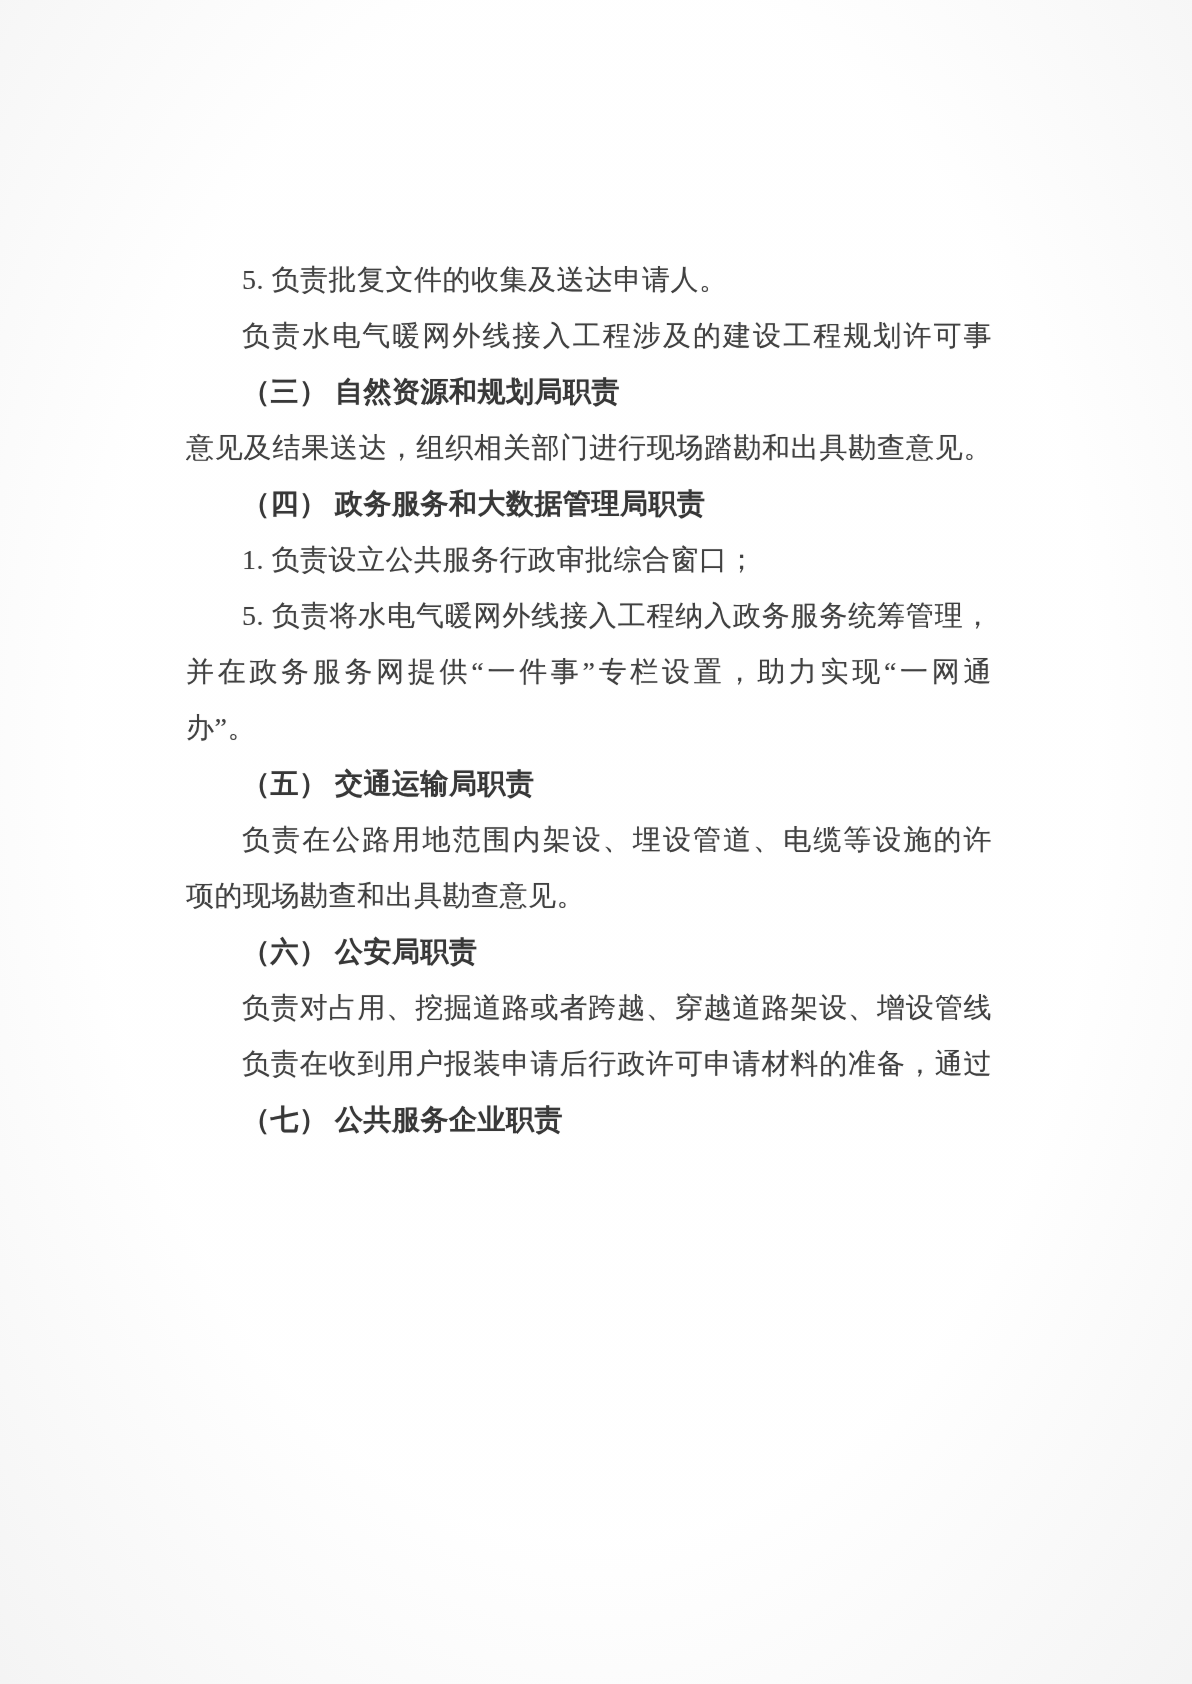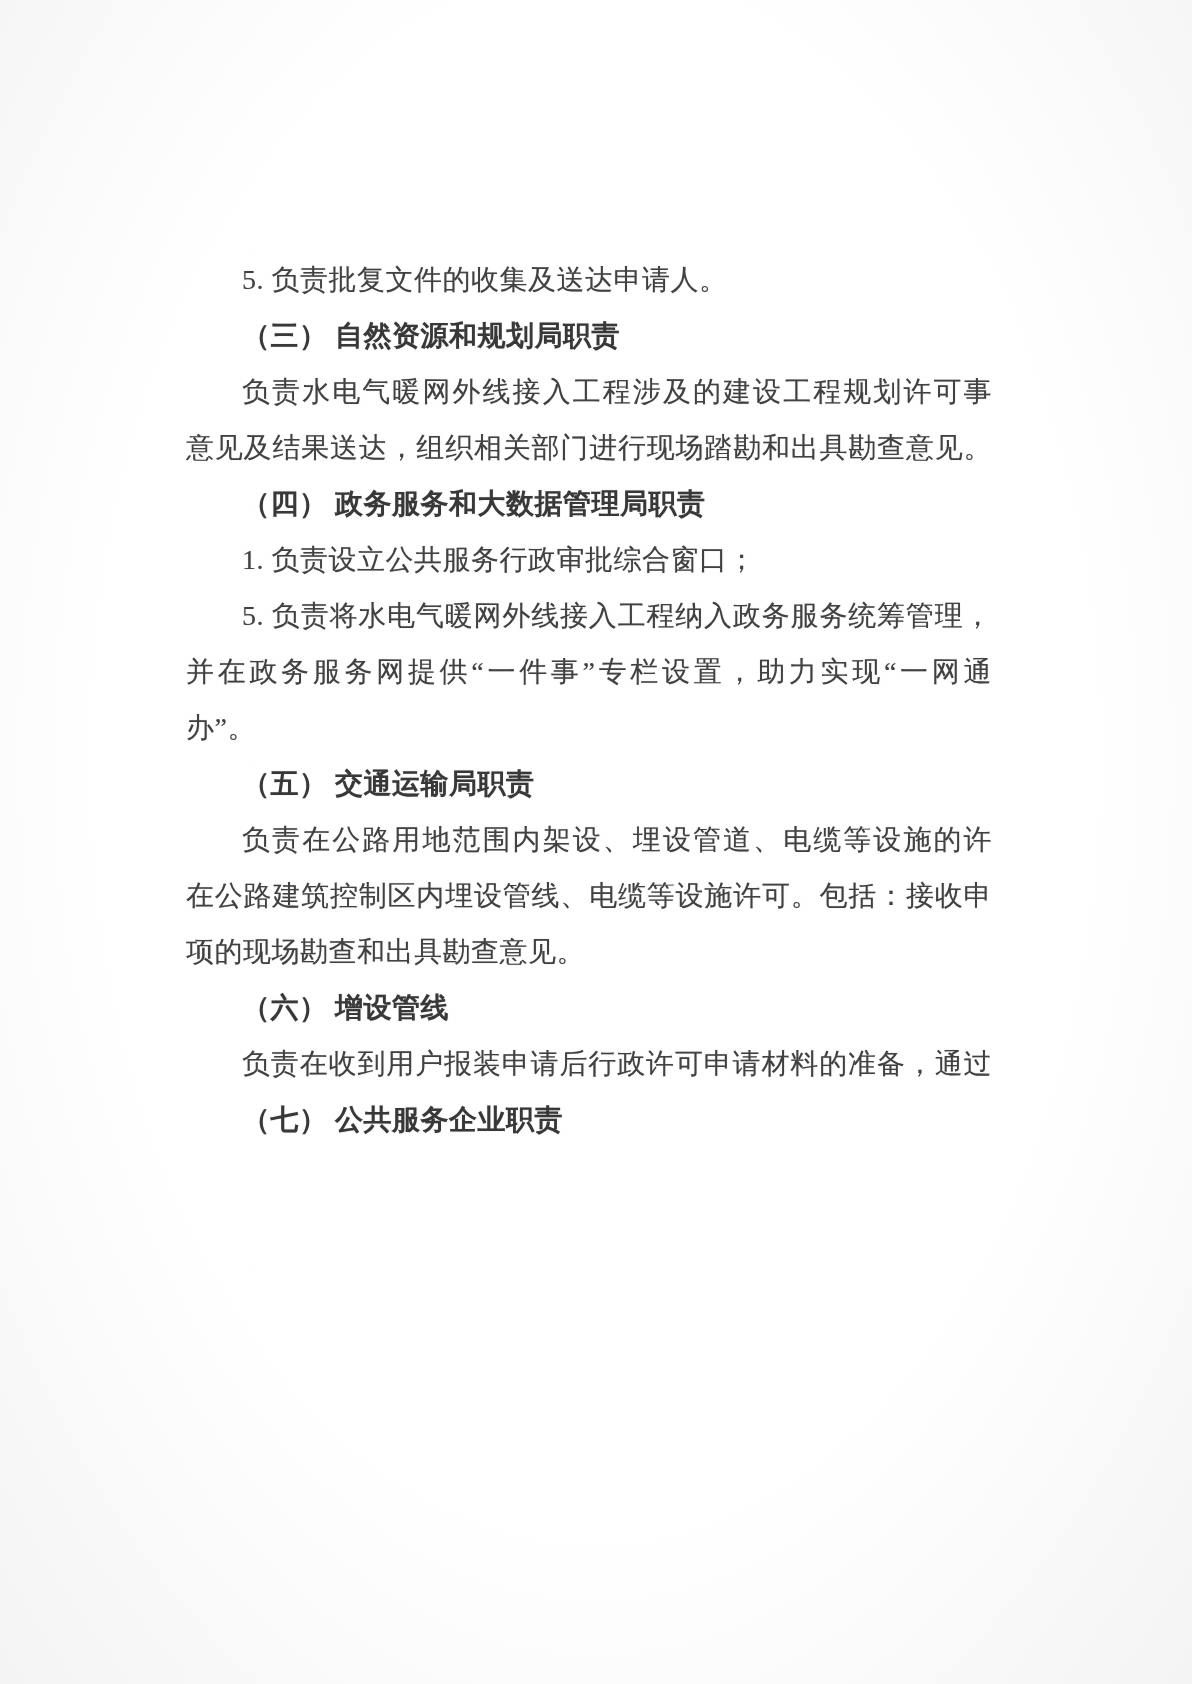--- a/index.html
+++ b/index.html
@@ -54,29 +54,29 @@
     font-weight: bold;
     color: #383838;
   }
 </style>
 </head>
 <body>
 
 <div class="page">
   <div class="text-block" id="text-block">
       <div class="line indent">5. 负责批复文件的收集及送达申请人。</div>
+      <div class="line indent full">负责水电气暖网外线接入工程涉及的建设工程规划许可事</div>
       <div class="line indent heading">（三） 自然资源和规划局职责</div>
-      <div class="line indent full">负责水电气暖网外线接入工程涉及的建设工程规划许可事</div>
       <div class="line full">意见及结果送达，组织相关部门进行现场踏勘和出具勘查意见。</div>
       <div class="line indent heading">（四） 政务服务和大数据管理局职责</div>
       <div class="line indent">1. 负责设立公共服务行政审批综合窗口；</div>
       <div class="line indent full">5. 负责将水电气暖网外线接入工程纳入政务服务统筹管理，</div>
       <div class="line full">并在政务服务网提供“一件事”专栏设置，助力实现“一网通</div>
       <div class="line">办”。</div>
       <div class="line indent heading">（五） 交通运输局职责</div>
       <div class="line indent full">负责在公路用地范围内架设、埋设管道、电缆等设施的许可；</div>
-      <div class="line full">在公路建筑控制区内埋设管线、电缆等设施许可。包括：接收申</div>
       <div class="line">项的现场勘查和出具勘查意见。</div>
-      <div class="line indent heading">（六） 增设管线</div>
+      <div class="line indent heading">（六） 公安局职责</div>
+      <div class="line indent full">负责对占用、挖掘道路或者跨越、穿越道路架设、增设管线</div>
       <div class="line indent full">负责在收到用户报装申请后行政许可申请材料的准备，通过</div>
       <div class="line indent heading">（七） 公共服务企业职责</div>
     </div>
 </div>
 
 </body></html>

